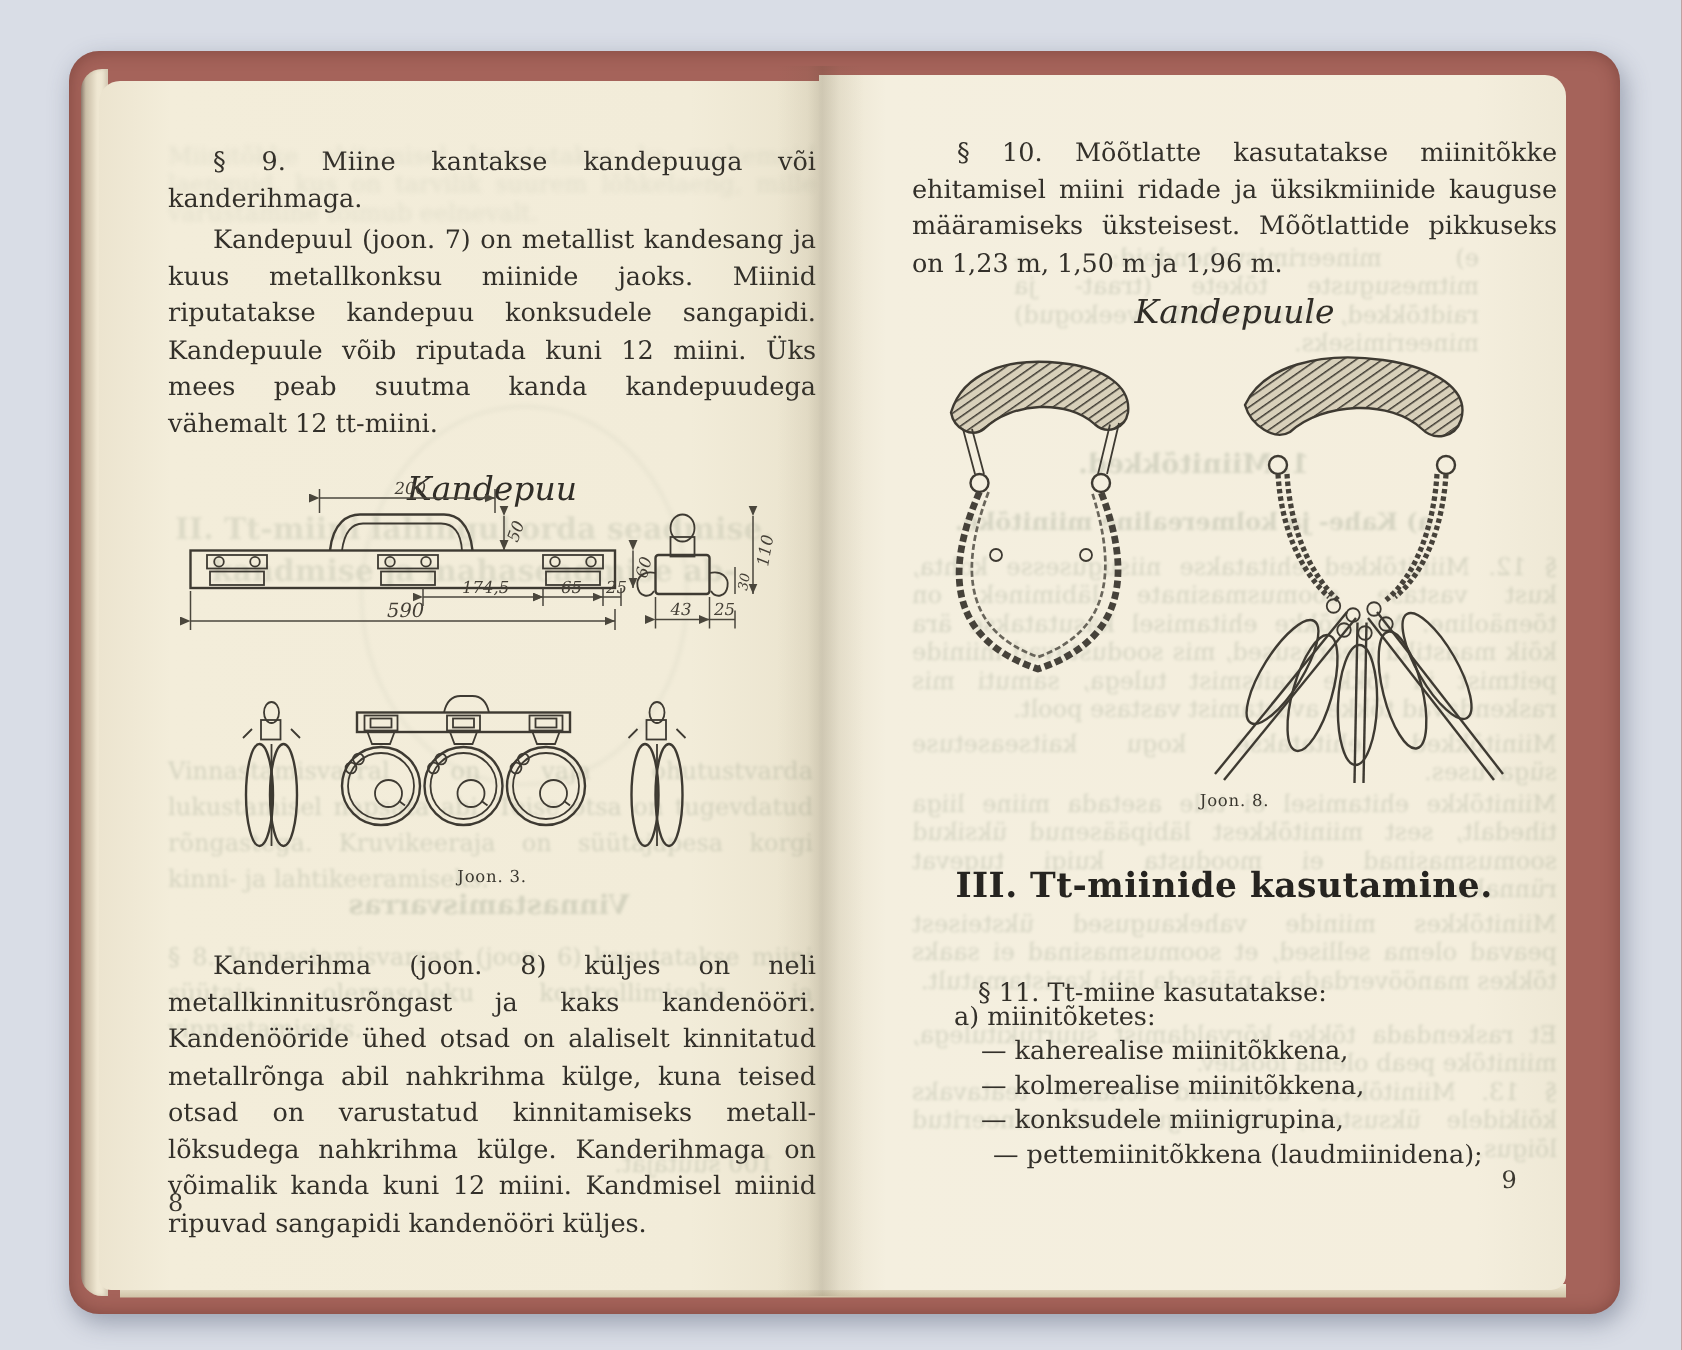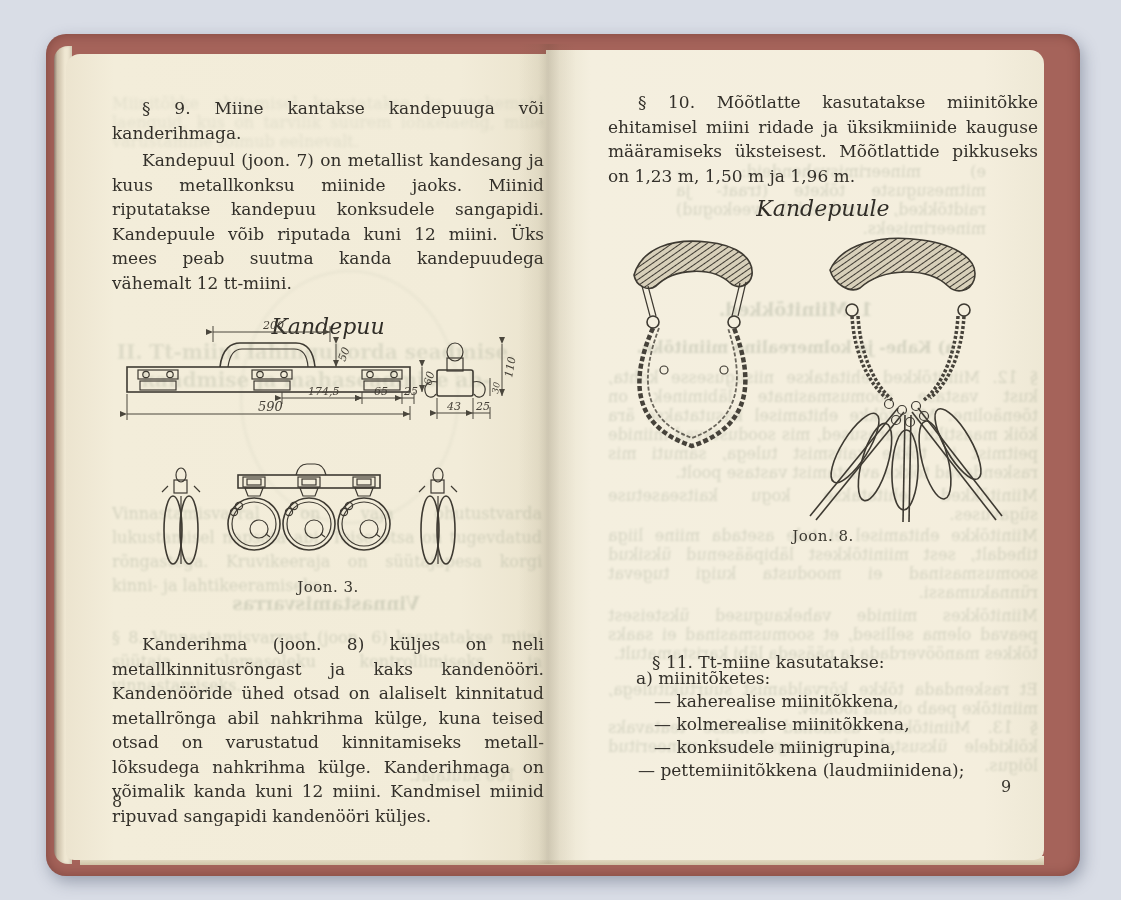--- a/index.html
+++ b/index.html
@@ -14,21 +14,21 @@
   .page{position:absolute;overflow:hidden;}
   .page-left{left:66px;top:54px;width:480px;height:806px;border-radius:14px 0 0 8px;
          background:linear-gradient(90deg,#ece4cf 0,#f3edda 10%,#f2ecd9 82%,#eae3cd 100%);}
   .page-right{left:546px;top:50px;width:498px;height:810px;border-radius:0 14px 10px 0;
          background:linear-gradient(90deg,#e8e1cc 0,#f4efdf 9%,#f4eedd 88%,#eee8d5 100%);}
   .spine{position:absolute;left:518px;top:44px;width:58px;height:820px;pointer-events:none;z-index:5;
          background:linear-gradient(90deg,rgba(0,0,0,0) 0,rgba(101,88,60,.07) 35%,rgba(80,70,48,.17) 52%,rgba(101,88,60,.06) 72%,rgba(0,0,0,0) 100%);}
   .txt{position:absolute;color:#33302a;font-size:17px;line-height:24.5px;text-align:justify;z-index:3;}
   .indent{text-indent:30px;}
   .fig-heading{position:absolute;font-style:italic;font-size:22px;color:#302d27;text-align:center;z-index:3;}
-  .caption{position:absolute;font-size:15px;color:#3a372f;text-align:center;letter-spacing:.5px;z-index:3;}
+  .caption{position:absolute;font-size:11px;color:#3a372f;text-align:center;letter-spacing:.5px;z-index:3;}
   .sec-heading{position:absolute;font-weight:bold;font-size:23px;color:#262420;text-align:center;letter-spacing:.3px;z-index:3;}
   .pagenum{position:absolute;font-size:16px;color:#3a372f;z-index:3;}
   .list-item{position:absolute;font-size:17px;color:#33302a;z-index:3;white-space:nowrap;}
   .ghost{position:absolute;color:#7e8a74;opacity:.26;filter:blur(1.1px);font-size:16px;line-height:19px;text-align:justify;z-index:1;}
   .ghost.mir{transform:scaleX(-1);}
   .ghost.bold{font-weight:bold;}
   .ghost.big{font-size:20px;line-height:28px;opacity:.18;font-weight:bold;text-align:center;}
   .ghost.faint{opacity:.14;filter:blur(1.8px);}
   .ghost-circle{position:absolute;border:2px solid #8a9480;border-radius:50%;opacity:.1;filter:blur(1.5px);z-index:1;}
   svg{position:absolute;z-index:3;overflow:visible;}
@@ -273,26 +273,27 @@
           <line class="ln" x1="306" y1="178" x2="390" y2="286"></line>
             <line class="ln" x1="300" y1="182" x2="384" y2="290"></line>
           <line class="ln" x1="293" y1="185" x2="291" y2="292"></line>
             <line class="ln" x1="299" y1="185" x2="297" y2="292"></line>
         </g>
       </g>
     </svg>
 
     <div class="caption" style="left:62px;top:477px;width:430px;">Joon. 8.</div>
 
+    <div class="sec-heading" style="left:40px;top:527px;width:460px;">III. Tt-miinide kasutamine.</div>
 
     <div class="txt indent" style="left:76px;top:590px;width:430px;margin-top:10px;">§ 11. Tt-miine kasutatakse:</div>
     <div class="txt" style="left:90px;top:616px;width:402px;text-align:left;">a) miinitõketes:</div>
 
     <div class="list-item" style="left:108px;top:641px;">— kaherealise miinitõkkena,</div>
     <div class="list-item" style="left:108px;top:664px;">— kolmerealise miinitõkkena,</div>
     <div class="list-item" style="left:108px;top:687px;">— konksudele miinigrupina,</div>
-    <div class="list-item" style="left:92px;top:710px;">— pettemiinitõkkena (laudmiinidena);</div>
+    <div class="list-item" style="left:116px;top:710px;">— pettemiinitõkkena (laudmiinidena);</div>
 
     <div class="pagenum" style="left:455px;top:727px;">9</div>
   </div>
 
   <div class="spine"></div>
 </div>
 
 </body></html>

